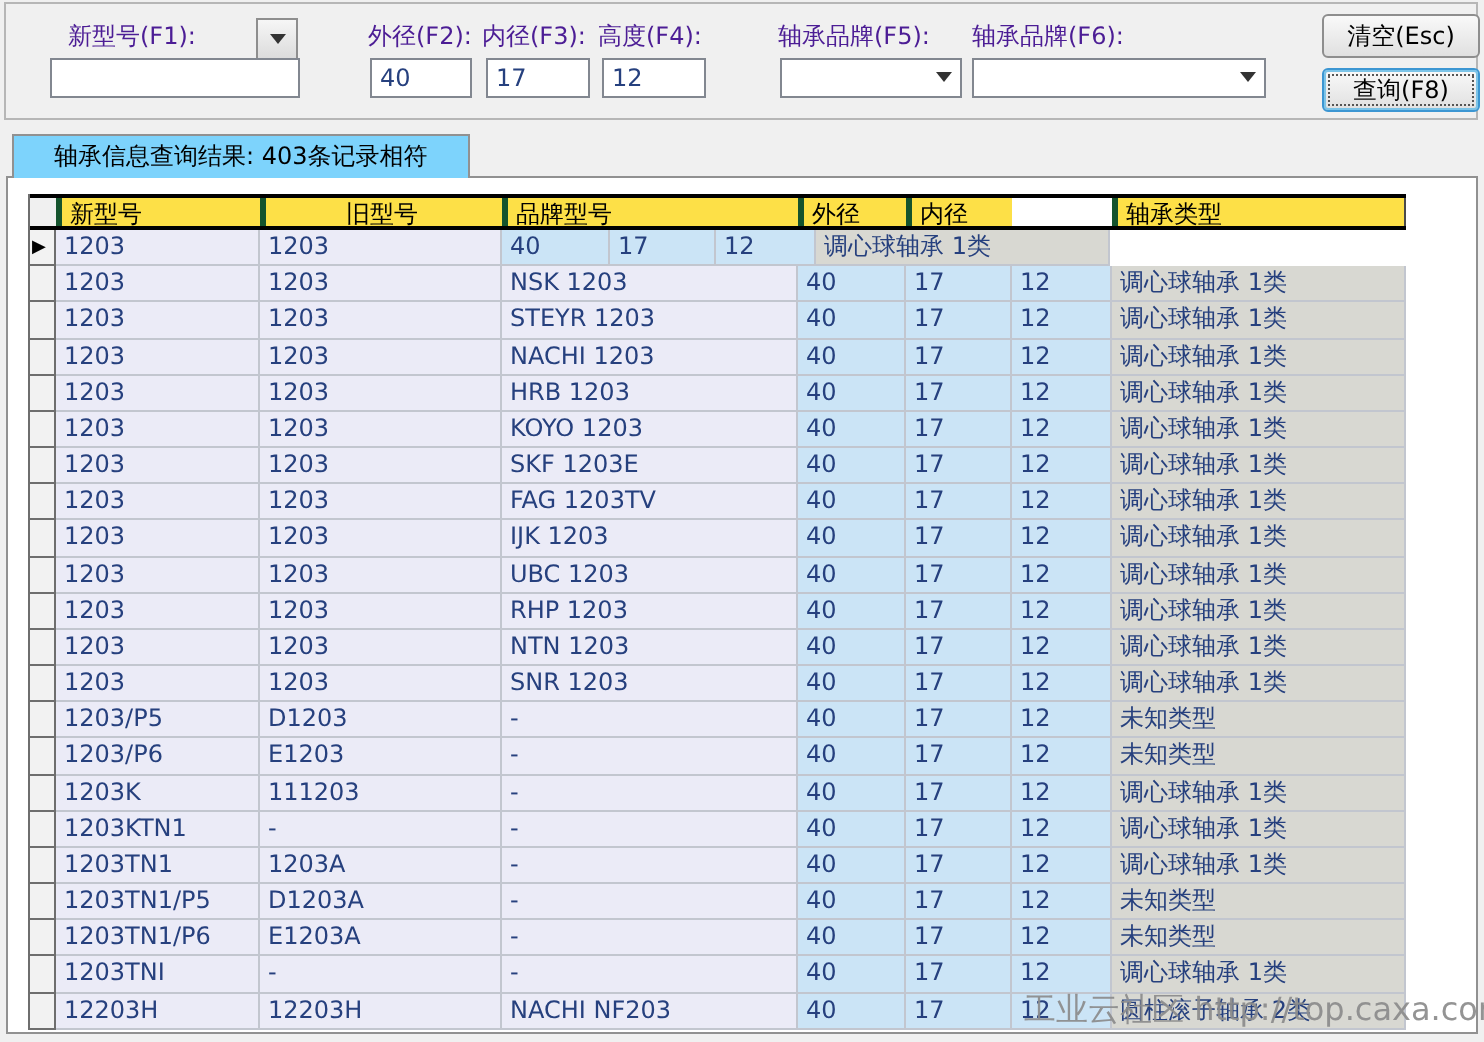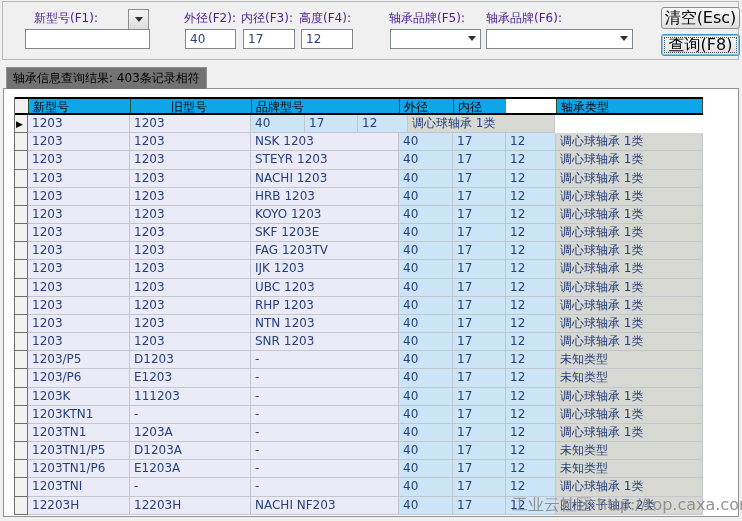--- a/index.html
+++ b/index.html
@@ -36,51 +36,51 @@
     display:flex; align-items:center; justify-content:center;
   }
   .drop-btn .arr {
     width:0; height:0; border-left:4px solid transparent;
     border-right:4px solid transparent; border-top:5px solid #333;
   }
   .btn {
     position:absolute; width:79px; height:22px;
     border:1px solid #8E8E8E; border-radius:3px;
     background:linear-gradient(#F9F9F9,#E0E0E0);
-    font-family:"DejaVu Sans",sans-serif; font-size:16px; color:#000;
+    font-family:"DejaVu Sans",sans-serif; font-size:12px; color:#000;
     display:flex; align-items:center; justify-content:center; cursor:default;
   }
   .btn.focused {
     border:1px solid #3C96D2;
     box-shadow:0 0 0 1px #7CC4E8 inset;
     outline:1px dotted #555; outline-offset:-4px;
   }
   
   .tab {
     position:absolute; left:6px; top:67px; height:22px;
-    padding:0 6px; background:#737373;
+    padding:0 20px; background:#7dd3fc;
     border:1px solid #919191; border-bottom:none;
     display:flex; align-items:center; z-index:3;
   }
   
   .panel {
     position:absolute; left:3px; top:88px; width:736px; height:429px;
     background:#fff; border:1px solid #919191;
   }
   .grid { position:absolute; left:10px; top:8px; border-left:1px solid #6E6E6E; }
   .trow { display:flex; height:18.18px; }
   .hrow { display:flex; height:18px; border-top:2px solid #000; border-bottom:2px solid #000; }
   .cell {
     overflow:hidden; white-space:nowrap; padding-left:4px;
     line-height:17px; color:#26407E;
     border-right:1px solid #C2C6CF; border-bottom:1px solid #C2C6CF;
   }
   .hcell {
     overflow:hidden; white-space:nowrap; padding-left:4px; line-height:16px;
-    background:#0ea5e9; color:#000; border-left:1px solid #14532d;
+    background:#fde047; color:#000; border-left:3px solid #14532d;
   }
   .hsel { width:13px; background:#F0F0F0; border-left:none; }
   .sel {
     width:13px; background:#F2F2F2; padding-left:1px;
     border-right:1px solid #6E6E6E; border-bottom:1px solid #6E6E6E;
     color:#000; font-size:9px; line-height:18px;
   }
   .c1 { width:102px; background:#EBEBF7; }
   .c2 { width:121px; background:#EBEBF7; }
   .c3 { width:148px; background:#EBEBF7; }

